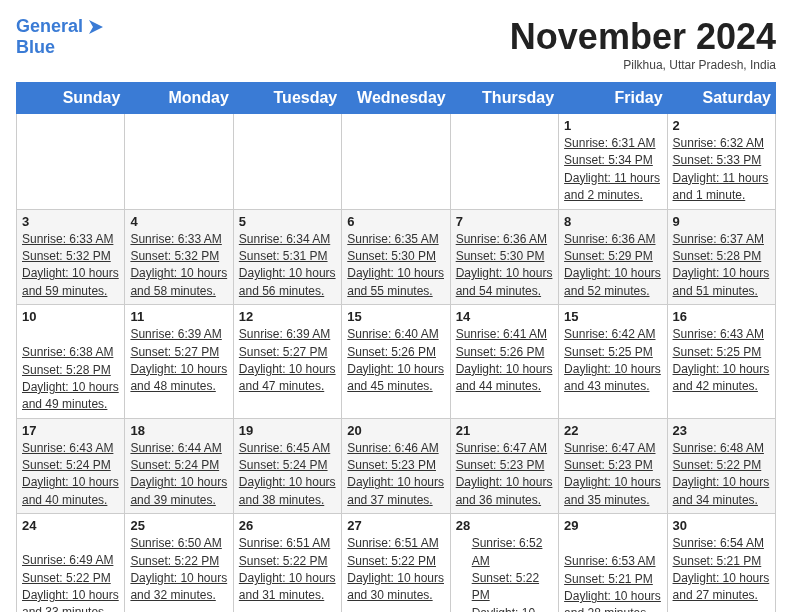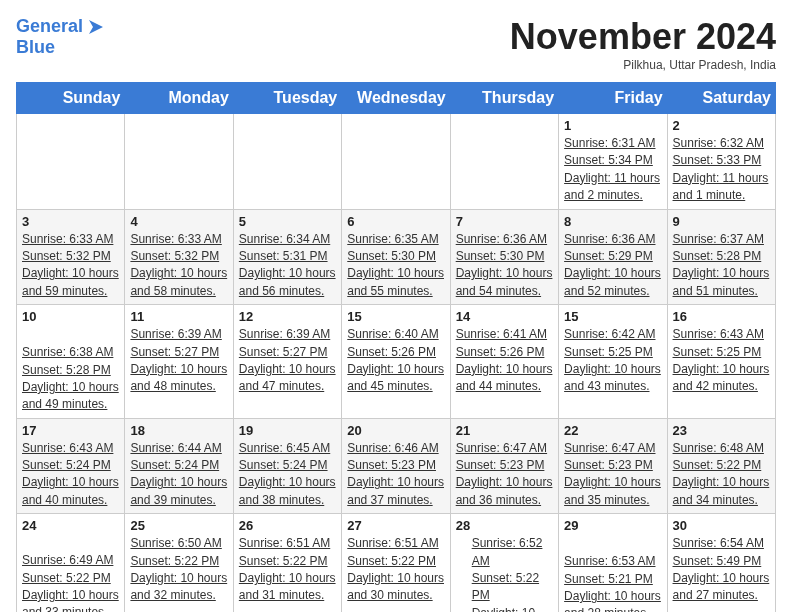--- a/index.html
+++ b/index.html
@@ -239,19 +239,19 @@
           </td>
           <td>
             <span class="day-num">29</span>
             <div class="day-info" style="white-space: pre-line; margin-top: 20px;">Sunrise: 6:53 AM
 Sunset: 5:21 PM
 Daylight: 10 hours and 28 minutes.</div>
           </td>
           <td>
             <span class="day-num">30</span>
             <div class="day-info" style="white-space: pre-line;">Sunrise: 6:54 AM
-Sunset: 5:49 PM
+Sunset: 5:21 PM
 Daylight: 10 hours and 27 minutes.</div>
           </td>
         </tr>
       </tbody>
   </table>
 </div>
 
 </body></html>

